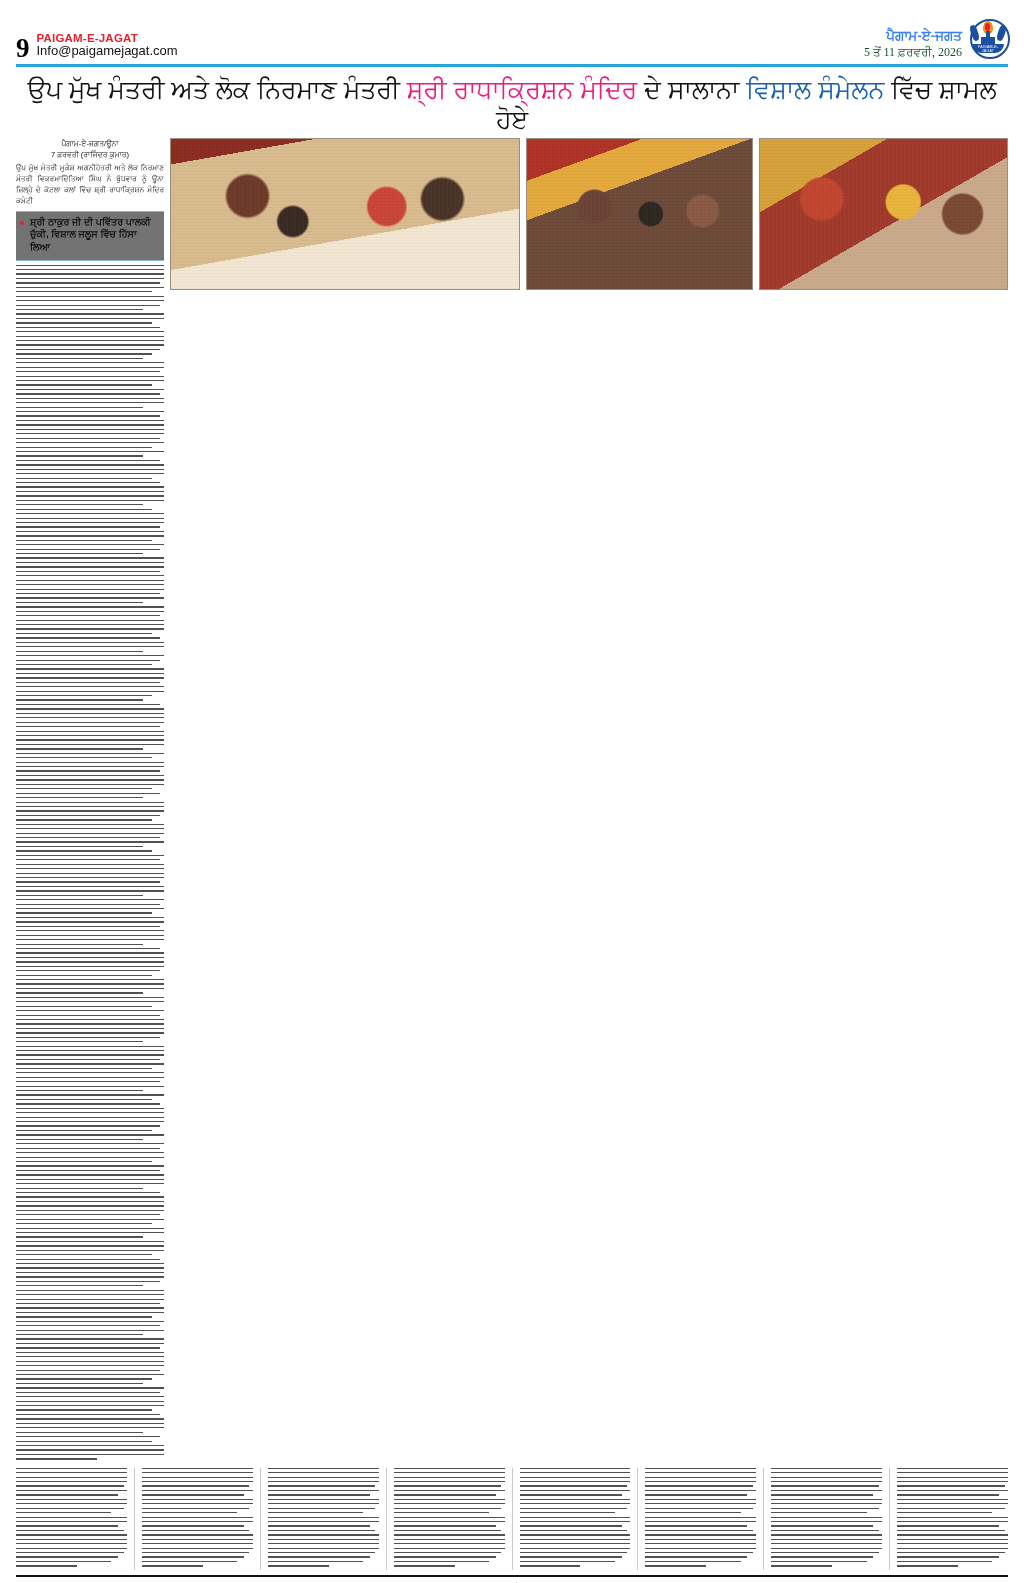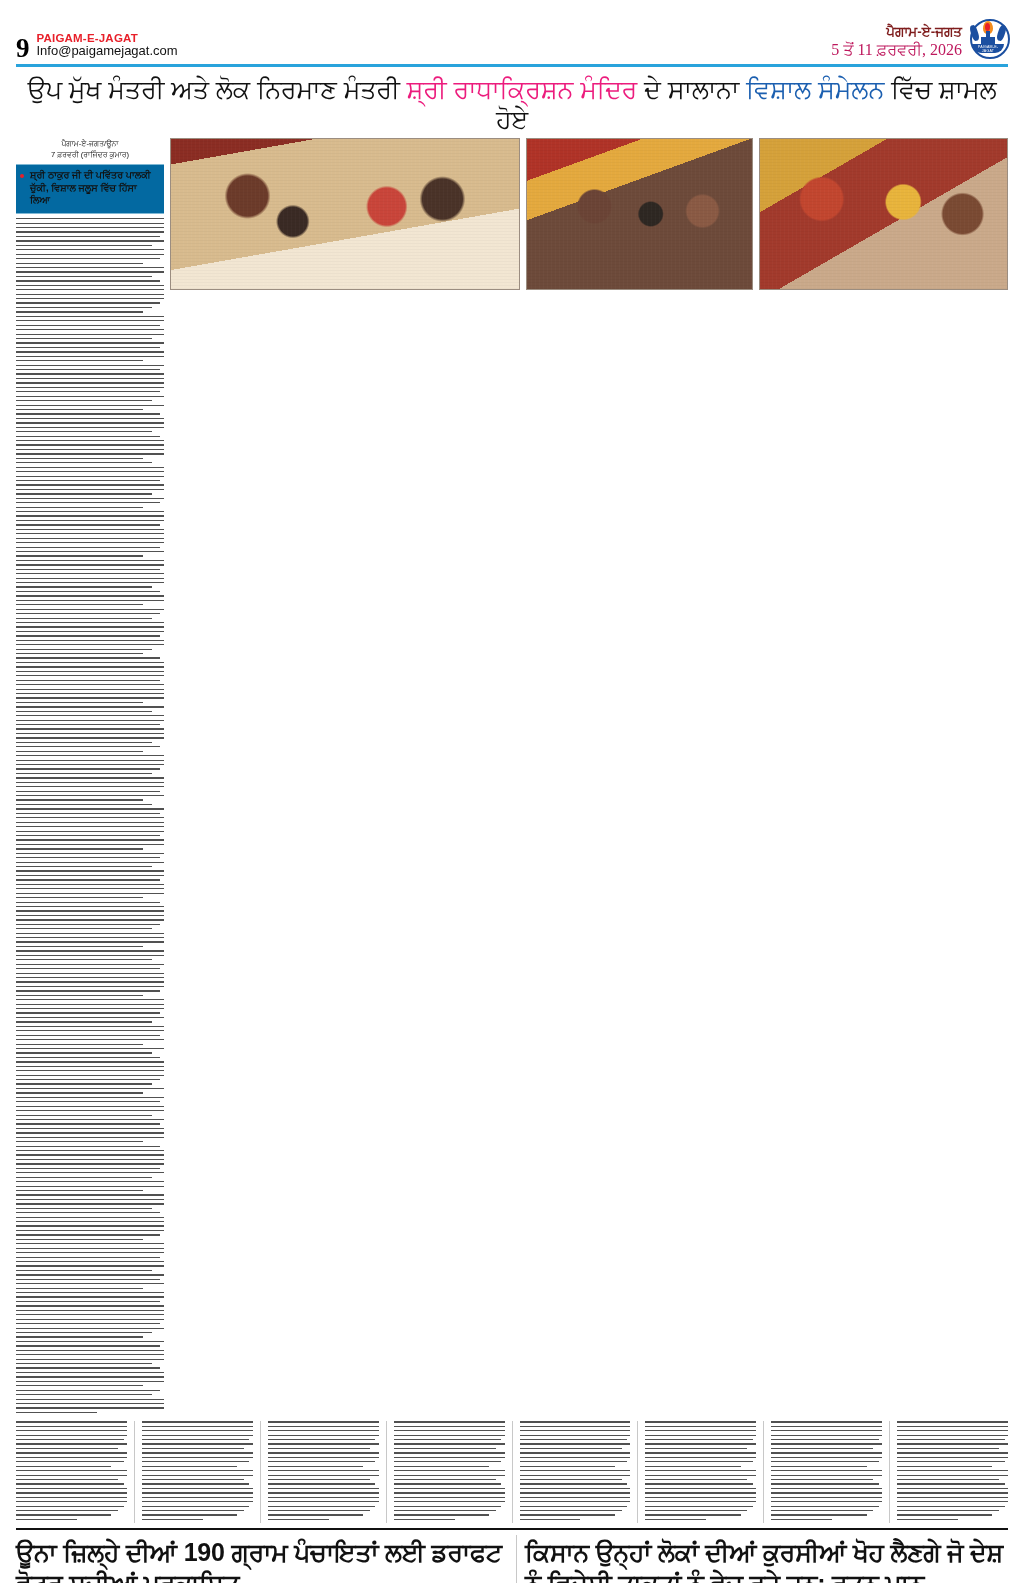--- a/index.html
+++ b/index.html
@@ -13,22 +13,22 @@
   
   .masthead{display:flex;align-items:flex-end;justify-content:space-between;height:46px;}
   .mh-left{display:flex;align-items:flex-end;gap:7px;}
   .pagenum{font-size:27px;font-weight:bold;line-height:.85;color:#000;font-family:"Liberation Serif",serif;}
   .mh-brandblock{line-height:1.08;padding-bottom:2px;}
   .brandname{color:#e8202a;font-size:11.5px;font-weight:bold;letter-spacing:.2px;}
   .brandmail{color:#111;font-size:13px;}
   .mh-center{font-size:25px;font-weight:bold;letter-spacing:.5px;padding-bottom:1px;}
   .mh-right{display:flex;align-items:flex-end;gap:6px;padding-bottom:1px;}
   .mh-rtext{text-align:right;line-height:1.2;}
-  .mh-title{color:#7f1d1d;font-size:13.5px;font-weight:bold;}
-  .mh-date{font-size:16px;color:#be185d;font-family:"Liberation Serif",serif;}
+  .mh-title{color:#3b82f6;font-size:13.5px;font-weight:bold;}
+  .mh-date{font-size:12px;color:#14532d;font-family:"Liberation Serif",serif;}
   .logo{width:40px;height:42px;position:relative;}
   .logo .ring{position:absolute;left:2px;top:2px;width:36px;height:36px;border:2px solid #1b4fa0;border-radius:50%;background:#fff;}
   .logo .torchbowl{position:absolute;left:13px;top:20px;width:14px;height:13px;background:#1b4fa0;border-radius:0 0 6px 6px;}
   .logo .stem{position:absolute;left:18px;top:14px;width:4px;height:8px;background:#1b4fa0;}
   .logo .flame{position:absolute;left:15px;top:4px;width:10px;height:13px;background:#f28c1d;border-radius:50% 50% 45% 45%/60% 60% 40% 40%;}
   .logo .flame2{position:absolute;left:17px;top:6px;width:5px;height:8px;background:#e8202a;border-radius:50%;}
   .logo .band{position:absolute;left:4px;top:27px;width:32px;height:9px;background:#1b4fa0;border-radius:0 0 14px 14px;}
   .logo .bandtxt{position:absolute;left:4px;top:28px;width:32px;text-align:center;color:#fff;font-size:3.6px;letter-spacing:.2px;}
   .wing{position:absolute;top:8px;width:7px;height:16px;background:#1b4fa0;border-radius:40%;}
   .wingL{left:3px;transform:rotate(-18deg);} .wingR{right:3px;transform:rotate(18deg);}
@@ -37,21 +37,21 @@
 
   
   .hl-main{font-size:25.5px;font-weight:normal;text-align:center;line-height:1.18;margin:7px 0 4px 0;letter-spacing:-.2px;}
   .pink{color:#ec1c7d;} .blue{color:#1b5fb0;}
   .hl-big{font-size:25px;font-weight:bold;line-height:1.22;letter-spacing:-.2px;}
 
   
   .body-txt{font-size:7.4px;line-height:1.5;text-align:justify;color:#111;}
   .byline{font-size:7.6px;text-align:center;line-height:1.45;}
 
-  .kicker{background:#0369a1;border-top:1px solid #7fb8d4;border-bottom:1px solid #7fb8d4;
+  .kicker{background:#737373;border-top:1px solid #7fb8d4;border-bottom:1px solid #7fb8d4;
           padding:4px 5px 4px 4px;margin:4px 0;}
   .kicker ul{margin:0;padding:0;list-style:none;}
   .kicker li{position:relative;padding-left:10px;font-size:9.6px;font-weight:bold;line-height:1.32;margin-bottom:2px;}
   .kicker li:before{content:"";position:absolute;left:0;top:5px;width:4px;height:4px;border-radius:50%;background:#e8202a;}
 
   
   .photo{position:relative;overflow:hidden;background:#cbb9a8;border:1px solid #9b8d80;}
   .ph-a{background:
      radial-gradient(circle at 22% 38%, #6c3b2a 0 7%, transparent 8%),
      radial-gradient(circle at 35% 55%, #3a2a24 0 6%, transparent 7%),
@@ -123,20 +123,21 @@
 
   <div class="hl-main">
     <span>ਉਪ ਮੁੱਖ ਮੰਤਰੀ ਅਤੇ ਲੋਕ ਨਿਰਮਾਣ ਮੰਤਰੀ </span><span class="pink">ਸ਼੍ਰੀ ਰਾਧਾਕ੍ਰਿਸ਼ਨ ਮੰਦਿਰ</span><span> ਦੇ ਸਾਲਾਨਾ </span><span class="blue">ਵਿਸ਼ਾਲ ਸੰਮੇਲਨ</span><span> ਵਿੱਚ ਸ਼ਾਮਲ ਹੋਏ</span>
   </div>
 
   <div style="display:flex;gap:6px;">
 
     <div style="width:148px;">
       <div class="byline">ਪੈਗਾਮ-ਏ-ਜਗਤ/ਊਨਾ</div>
       <div class="byline">7 ਫ਼ਰਵਰੀ (ਰਾਜਿੰਦਰ ਕੁਮਾਰ)</div>
+      <div class="body-txt" style="margin-top:2px;">ਉਪ ਮੁੱਖ ਮੰਤਰੀ ਮੁਕੇਸ਼ ਅਗਨੀਹੋਤਰੀ ਅਤੇ ਲੋਕ ਨਿਰਮਾਣ ਮੰਤਰੀ ਵਿਕਰਮਾਦਿੱਤਿਆ ਸਿੰਘ ਨੇ ਬੁੱਧਵਾਰ ਨੂੰ ਊਨਾ ਜ਼ਿਲ੍ਹੇ ਦੇ ਕੋਟਲਾ ਕਲਾਂ ਵਿੱਚ ਸ਼੍ਰੀ ਰਾਧਾਕ੍ਰਿਸ਼ਨ ਮੰਦਿਰ ਕਮੇਟੀ</div>
       <div class="kicker">
         <ul>
             <li>ਸ਼੍ਰੀ ਠਾਕੁਰ ਜੀ ਦੀ ਪਵਿੱਤਰ ਪਾਲਕੀ ਚੁੱਕੀ, ਵਿਸ਼ਾਲ ਜਲੂਸ ਵਿੱਚ ਹਿੱਸਾ ਲਿਆ</li>
           </ul>
       </div>
       <div class="lines">
           <i></i>
           <i></i>
           <i></i>
           <i></i>

